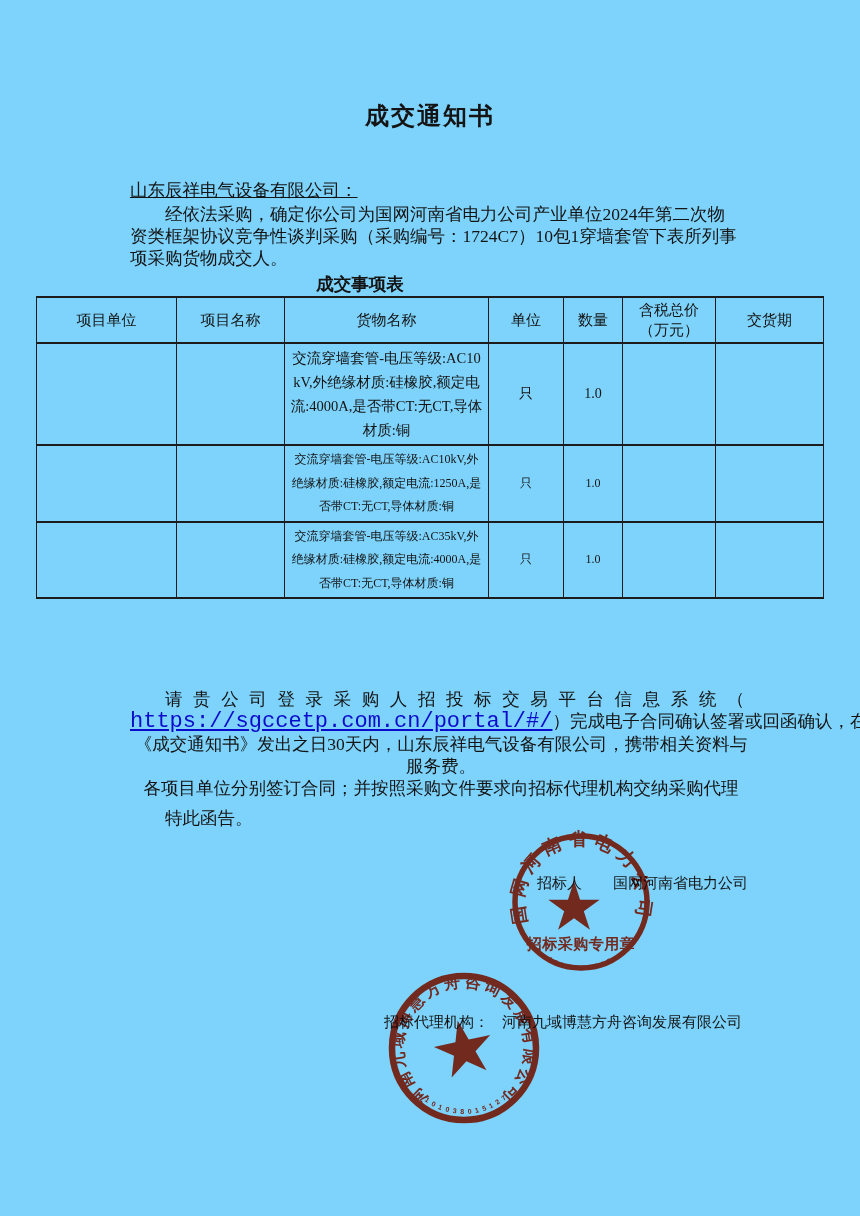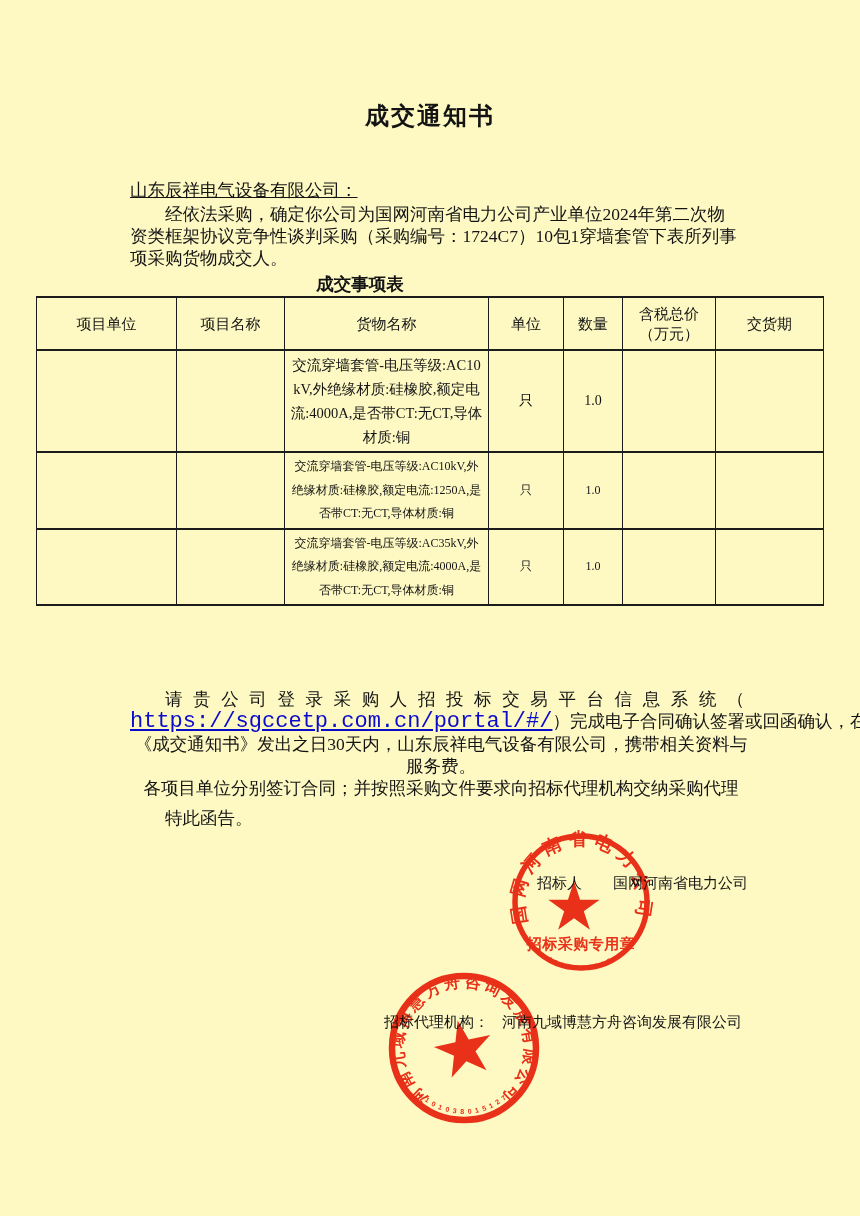--- a/index.html
+++ b/index.html
@@ -1,20 +1,20 @@
 <!DOCTYPE html>
 <html><head>
 <meta charset="utf-8">
 <style>
   html,body{margin:0;padding:0;background:#888;}
   .page{
     position:relative;
     width:860px;height:1216px;
     margin:0 auto;
-    background:#fef9c3;
+    background:#7dd3fc;
     font-family:"Liberation Serif", serif;
     color:#141414;
     overflow:hidden;
   }
   .doc-title{
     position:absolute;top:100px;left:0;width:860px;
     text-align:center;font-size:24px;font-weight:bold;letter-spacing:2px;
   }
   .greeting{
     position:absolute;top:178px;left:130px;
@@ -31,21 +31,21 @@
     position:absolute;top:296px;left:36px;
     border-collapse:collapse;table-layout:fixed;width:787px;
   }
   table.award th,table.award td{
     border-left:1.5px solid #1c1c1c;border-right:1.5px solid #1c1c1c;
     border-top:2.5px solid #1c1c1c;border-bottom:2.5px solid #1c1c1c;
     padding:2px 4px;text-align:center;vertical-align:middle;
     overflow:hidden;
   }
   table.award th{font-weight:normal;font-size:15px;line-height:20px;}
-  tr.row-head{height:53px;}
+  tr.row-head{height:46px;}
   tr.row-big{height:100px;}
   tr.row-sm2{height:67px;margin-top:28px;}
   tr.row-sm3{height:75px;}
   tr.row-sm4{height:72px;}
   td.goods-big{font-size:14.5px;line-height:24px;word-break:break-all;}
   td.goods-sm{font-size:12px;line-height:23.5px;word-break:break-all;padding:2px 8px;}
   td.val-big{font-size:14px;}
   td.val-sm{font-size:12px;vertical-align:top;padding-top:11px;}
   .para2{position:absolute;top:688px;left:130px;width:622px;text-align:center;}
   .para2 .line{font-size:17.5px;line-height:22px;white-space:nowrap;}

